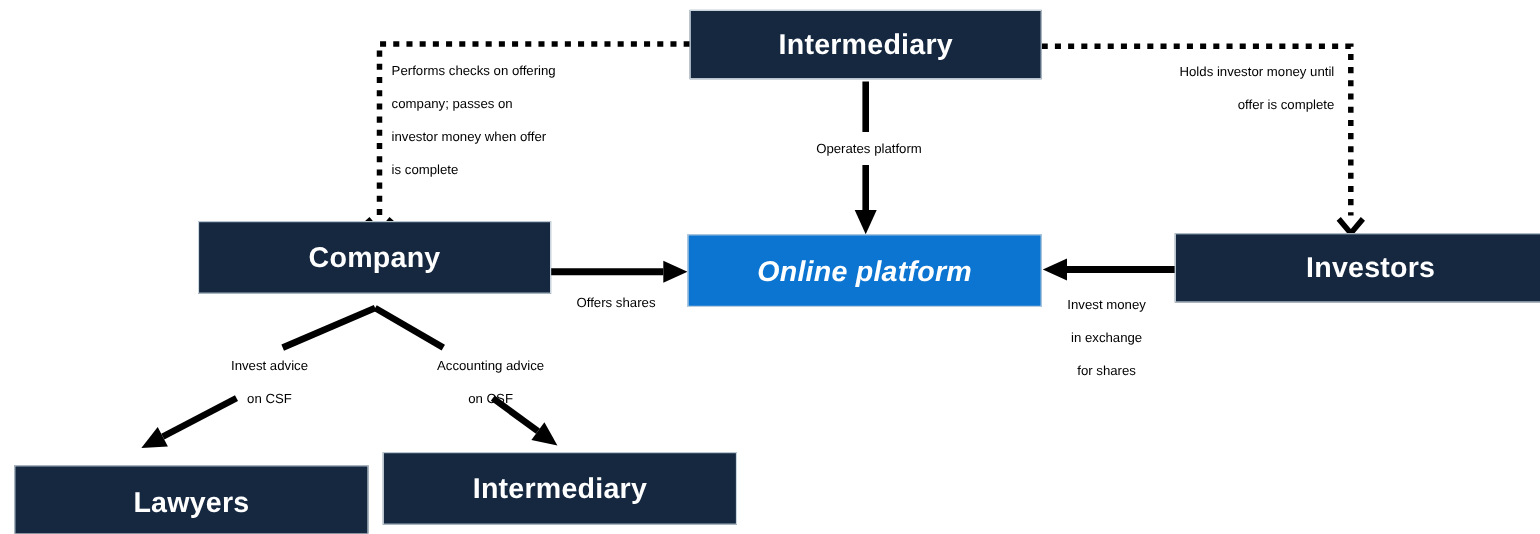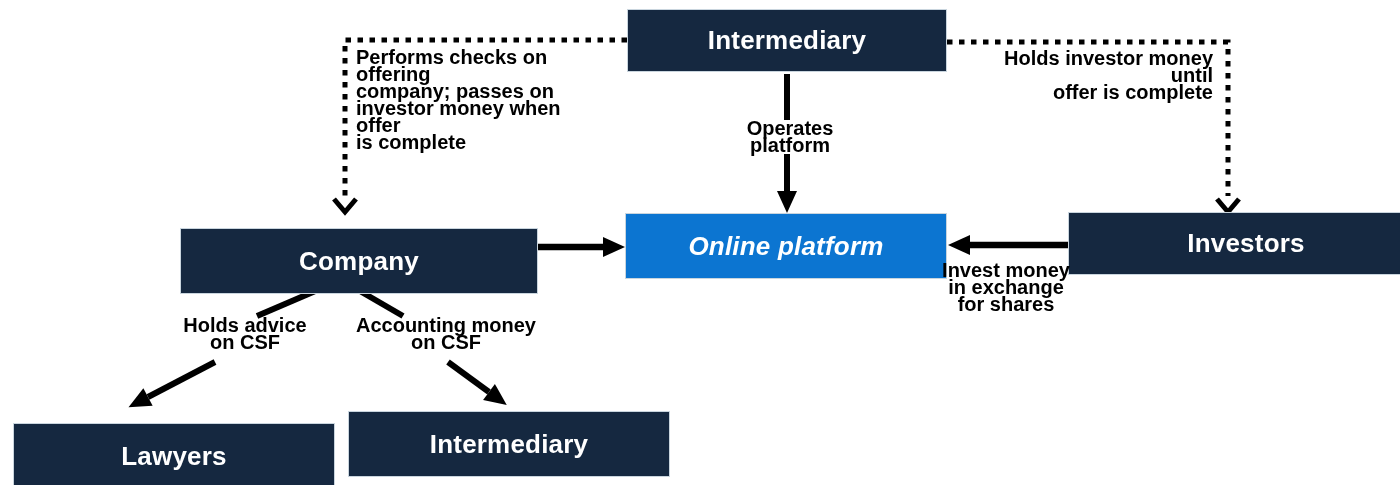--- a/index.html
+++ b/index.html
@@ -20,21 +20,21 @@
   .node{
     position:absolute;display:flex;align-items:center;justify-content:center;
     color:var(--c-node_text,#fff);font-weight:bold;font-size:26px;
     border:1px solid var(--c-node_border,#c9d5de);box-sizing:border-box;
     text-align:center;letter-spacing:.2px;
   }
   .node.navy{background:var(--c-navy,#152840);}
   .node.blue{background:var(--c-blue,#0c75d1);font-style:italic;}
   .edge-label{
     position:absolute;color:var(--c-label_text,#000);
-    font-size:20px;line-height:17px;white-space:pre-line;font-weight:bold;
+    font-size:12px;line-height:30px;white-space:pre-line;
   }
   .tc{text-align:center;} .tr{text-align:right;}
   .onwhite{background:var(--c-background,#fff);padding:0 3px;}
 </style>
 </head>
 <body>
 
 <div class="canvas">
 
   <svg class="connectors" viewBox="0 0 1400 485" xmlns="http://www.w3.org/2000/svg">
@@ -55,21 +55,21 @@
     <path class="edge solid" d="M341 280 L257 316"></path>
     <path class="edge solid" d="M215 362 L148 397" marker-end="url(#ah)"></path>
     <path class="edge solid" d="M341 280 L403 316"></path>
     <path class="edge solid" d="M448 362 L489 392" marker-end="url(#ah)"></path>
   </svg>
 
   <div class="node navy" style="left:627px;top:9px;width:320px;height:63px;">
     <span>Intermediary</span>
   </div>
 
-  <div class="node navy" style="left:180px;top:228px;width:358px;height:66px;">
+  <div class="node navy" style="left:180px;top:201px;width:321px;height:66px;">
     <span>Company</span>
   </div>
 
   <div class="node blue" style="left:625px;top:213px;width:322px;height:66px;">
     <span>Online platform</span>
   </div>
 
   <div class="node navy" style="left:1068px;top:212px;width:356px;height:63px;">
     <span>Investors</span>
   </div>
@@ -85,24 +85,25 @@
   <div class="edge-label" style="left:356px;top:49px;width:236px;">Performs checks on offering
 company; passes on
 investor money when offer
 is complete</div>
 
   <div class="edge-label tr" style="left:975px;top:50px;width:238px;">Holds investor money until
 offer is complete</div>
 
   <div class="edge-label tc onwhite" style="left:710px;top:120px;width:154px;">Operates platform</div>
 
+  <div class="edge-label tc" style="left:500px;top:260px;width:120px;">Offers shares</div>
 
   <div class="edge-label tc" style="left:936px;top:262px;width:140px;text-align:center;">Invest money
 in exchange
 for shares</div>
 
-  <div class="edge-label tc" style="left:170px;top:317px;width:150px;">Holds advice
+  <div class="edge-label tc" style="left:170px;top:317px;width:150px;">Invest advice
 on CSF</div>
 
-  <div class="edge-label tc" style="left:354px;top:317px;width:184px;">Accounting money
+  <div class="edge-label tc" style="left:354px;top:317px;width:184px;">Accounting advice
 on CSF</div>
 
 </div>
 
 </body></html>

